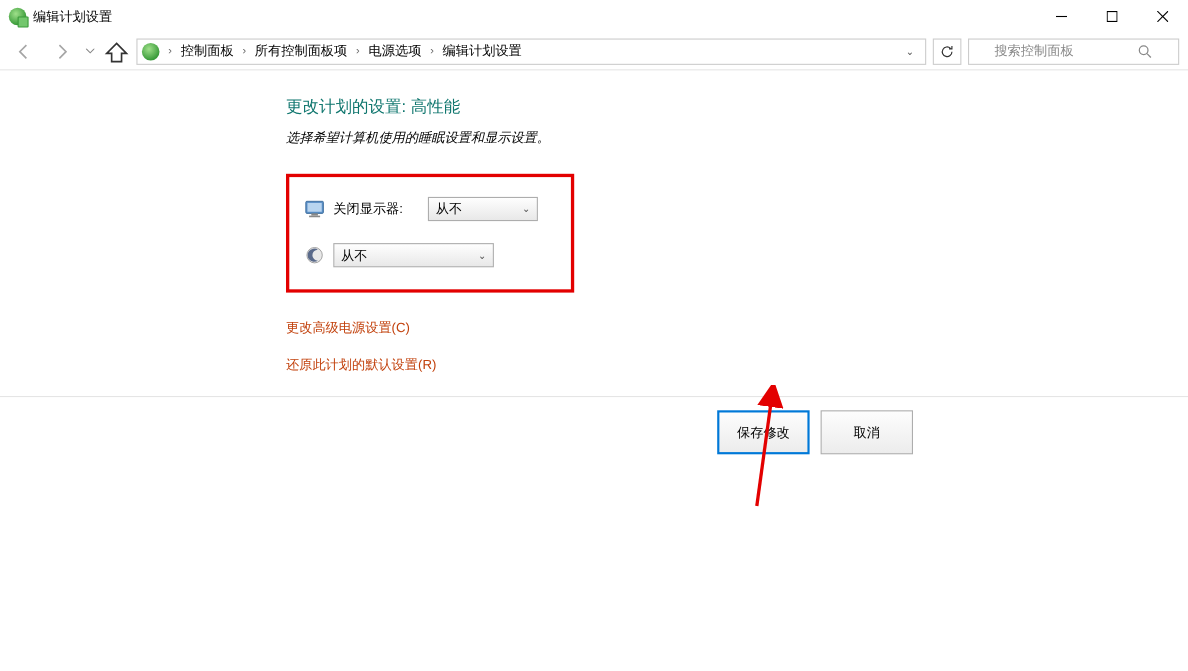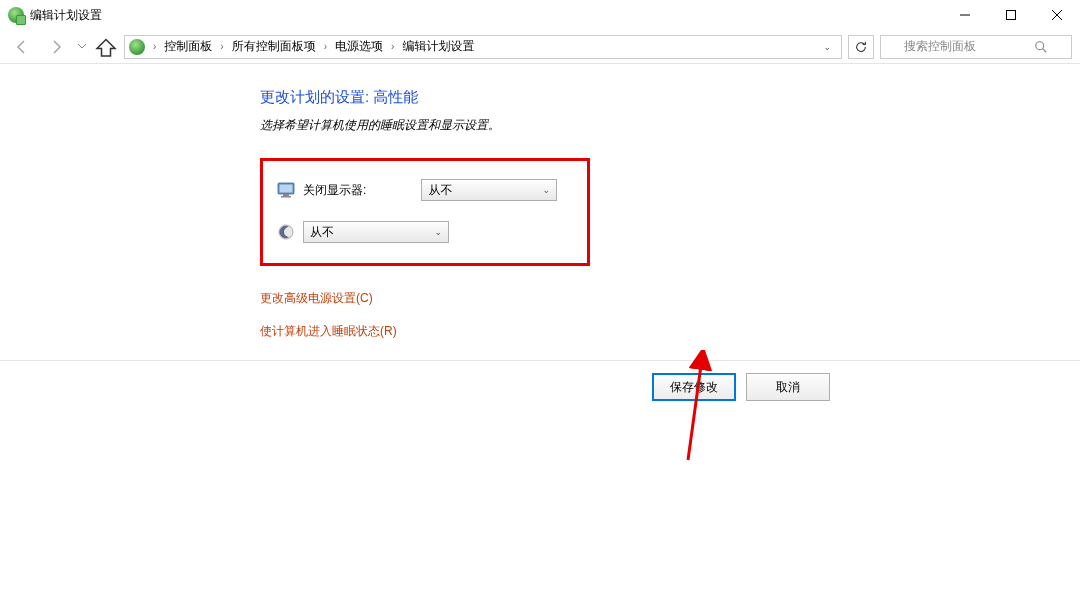--- a/index.html
+++ b/index.html
@@ -29,37 +29,37 @@
     .crumb { padding: 0 2px; white-space: nowrap; }
     .address-right { margin-left: auto; display: flex; align-items: center; gap: 4px; }
     .dropdown-chevron { font-size: 9px; color: #555; padding: 0 6px; }
 
     .refresh-btn { width: 26px; height: 24px; border: 1px solid #ccc; display: flex; align-items: center; justify-content: center; }
     .search-box { width: 192px; height: 24px; border: 1px solid #ccc; display: flex; align-items: center; padding: 0 23px; color: #888; justify-content: space-between; }
     .search-icon { width: 14px; height: 14px; }
 
     
     .content { padding: 24px 0 0 260px; }
-    .page-title { color: #1d4ed8; font-size: 15px; margin-bottom: 10px; }
+    .page-title { color: #0f766e; font-size: 15px; margin-bottom: 10px; }
     .page-desc { font-size: 12px; margin-bottom: 24px; font-style: italic; }
 
-    .red-box { border: 3px solid #e30000; padding: 18px 30px 20px 14px; width: 330px; margin-bottom: 24px; }
+    .red-box { border: 3px solid #e30000; padding: 18px 30px 20px 14px; width: 262px; margin-bottom: 24px; }
     .setting-row { display: flex; align-items: center; gap: 8px; margin-bottom: 20px; }
     .setting-row:last-child { margin-bottom: 0; }
     .row-icon { width: 18px; height: 18px; flex-shrink: 0; }
     .row-label { font-size: 12px; width: 120px; }
     .combo { width: 146px; height: 22px; border: 1px solid #adadad; background: linear-gradient(#fefefe, #e8e8e8); display: flex; align-items: center; padding: 0 6px; font-size: 12px; justify-content: space-between; }
     .combo-chevron { font-size: 9px; color: #555; }
 
     .link { color: #c2410c; font-size: 12px; margin-bottom: 16px; display: block; }
 
     
     .footer-line { border-top: 1px solid #e5e5e5; margin-top: 20px; }
     .footer { display: flex; justify-content: flex-end; padding: 12px 250px 0 0; gap: 10px; }
-    .btn { width: 84px; height: 28px; border: 1px solid #adadad; background: linear-gradient(#fdfdfd, #ececec); display: flex; align-items: center; justify-content: center; font-size: 12px; }
+    .btn { width: 84px; height: 40px; border: 1px solid #adadad; background: linear-gradient(#fdfdfd, #ececec); display: flex; align-items: center; justify-content: center; font-size: 12px; }
     .btn.primary { border: 2px solid #0078d7; }
 
     
     .annotation-arrow { position: absolute; left: 680px; top: 350px; pointer-events: none; }
   </style>
 </head>
 <body>
 
 <div class="titlebar">
   <div class="titlebar-icon"></div>
@@ -161,21 +161,21 @@
         <path d="M12 4 A6 6 0 1 0 12 14 A4.5 4.5 0 1 1 12 4" fill="#5a6a8a"></path>
       </svg>
       <div class="combo">
         <span>从不</span>
         <span class="combo-chevron">⌄</span>
       </div>
     </div>
   </div>
 
   <a class="link">更改高级电源设置(C)</a>
-  <a class="link">使计算机进入睡眠状态(R)</a>
+  <a class="link">还原此计划的默认设置(R)</a>
 </div>
 
 <div class="footer-line"></div>
 <div class="footer">
   <div class="btn primary">保存修改</div>
   <div class="btn">取消</div>
 </div>
 
 <svg class="annotation-arrow" width="40" height="120" viewBox="0 0 40 120">
   <defs>

